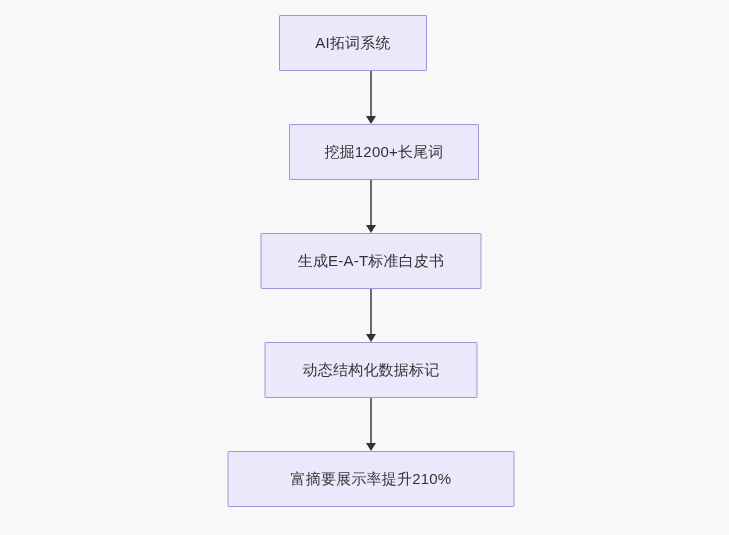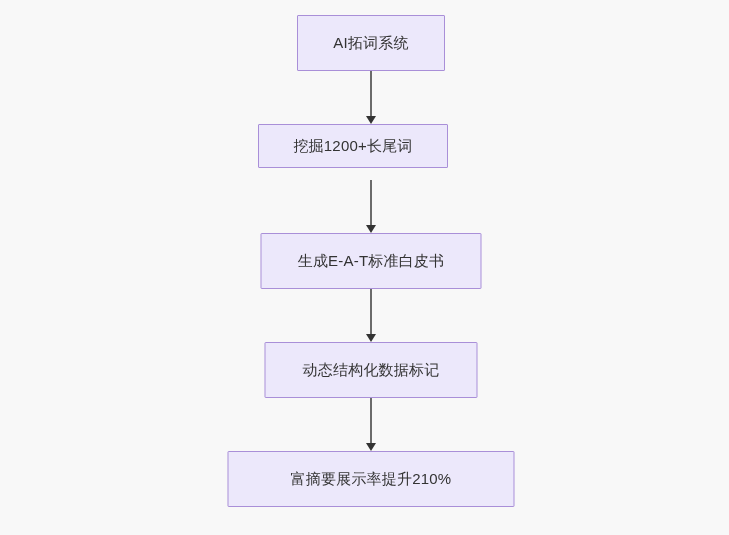--- a/index.html
+++ b/index.html
@@ -75,24 +75,24 @@
       <div class="flow-edge-arrow" style="border-top-color: rgb(51, 51, 51);"></div>
     </div>
     <div class="flow-edge" style="left: 371px; top: 289px; width: 14px; height: 53px;">
       <div class="flow-edge-line" style="height: 46px; background: rgb(107, 107, 107);"></div>
       <div class="flow-edge-arrow" style="border-top-color: rgb(51, 51, 51);"></div>
     </div>
     <div class="flow-edge" style="left: 371px; top: 398px; width: 14px; height: 53px;">
       <div class="flow-edge-line" style="height: 46px; background: rgb(107, 107, 107);"></div>
       <div class="flow-edge-arrow" style="border-top-color: rgb(51, 51, 51);"></div>
     </div>
-    <div class="flow-node" style="left: 371px; top: 15px; width: 148px; height: 56px; background: rgb(236, 232, 251); border-color: rgb(169, 143, 216);">
+    <div class="flow-node" style="left: 353px; top: 15px; width: 148px; height: 56px; background: rgb(236, 232, 251); border-color: rgb(169, 143, 216);">
       <div class="flow-node-label" style="color: rgb(51, 51, 51);">AI拓词系统</div>
     </div>
-    <div class="flow-node" style="left: 353px; top: 124px; width: 190px; height: 44px; background: rgb(236, 232, 251); border-color: rgb(169, 143, 216);">
+    <div class="flow-node" style="left: 384px; top: 124px; width: 190px; height: 56px; background: rgb(236, 232, 251); border-color: rgb(169, 143, 216);">
       <div class="flow-node-label" style="color: rgb(51, 51, 51);">挖掘1200+长尾词</div>
     </div>
     <div class="flow-node" style="left: 371px; top: 233px; width: 221px; height: 56px; background: rgb(236, 232, 251); border-color: rgb(169, 143, 216);">
       <div class="flow-node-label" style="color: rgb(51, 51, 51);">生成E-A-T标准白皮书</div>
     </div>
     <div class="flow-node" style="left: 371px; top: 342px; width: 213px; height: 56px; background: rgb(236, 232, 251); border-color: rgb(169, 143, 216);">
       <div class="flow-node-label" style="color: rgb(51, 51, 51);">动态结构化数据标记</div>
     </div>
     <div class="flow-node" style="left: 371px; top: 451px; width: 287px; height: 56px; background: rgb(236, 232, 251); border-color: rgb(169, 143, 216);">
       <div class="flow-node-label" style="color: rgb(51, 51, 51);">富摘要展示率提升210%</div>

